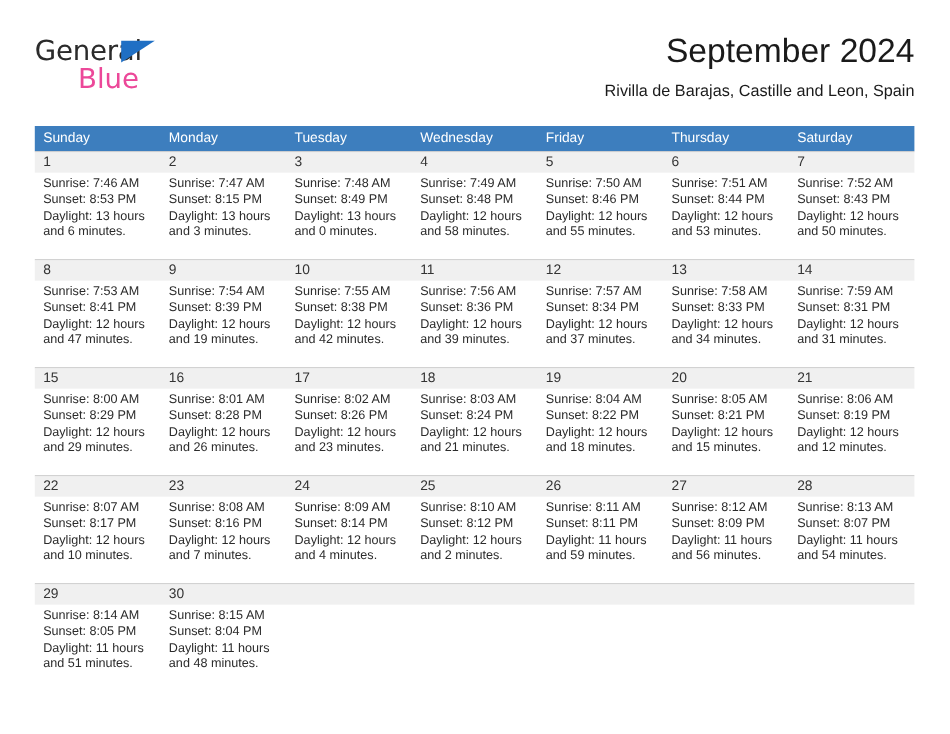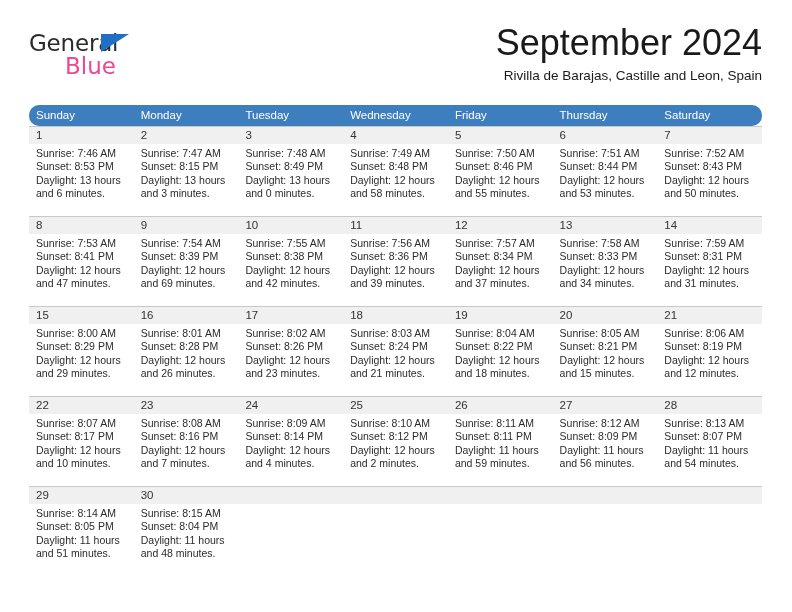--- a/index.html
+++ b/index.html
@@ -67,21 +67,21 @@
     line-height: 26px;
   }
 
   .title-block {
     position: absolute;
     right: 0;
     top: 0;
     text-align: right;
   }
   .cal-title {
-    font-size: 36px;
+    font-size: 28px;
     font-weight: 400;
     color: #1a1a1a;
     line-height: 34px;
     white-space: nowrap;
   }
   .cal-subtitle {
     margin-top: 7px;
     font-size: 13.5px;
     font-weight: 400;
     color: #1a1a1a;
@@ -94,21 +94,20 @@
   .calendar {
     position: absolute;
     left: 29px;
     top: 105px;
     width: 733px;
   }
   .cal-head {
     display: flex;
     background: #3d7ebe;
     height: 21px;
-    border-radius: 10px;
   }
   .cal-head .hcell {
     flex: 1 1 0;
     color: #ffffff;
     font-size: 11.5px;
     line-height: 21px;
     padding-left: 7px;
     box-sizing: border-box;
     overflow: hidden;
     white-space: nowrap;
@@ -254,21 +253,21 @@
         <div class="bcell">
           <div>Sunrise: 7:53 AM</div>
           <div>Sunset: 8:41 PM</div>
           <div>Daylight: 12 hours</div>
           <div>and 47 minutes.</div>
         </div>
         <div class="bcell">
           <div>Sunrise: 7:54 AM</div>
           <div>Sunset: 8:39 PM</div>
           <div>Daylight: 12 hours</div>
-          <div>and 69 minutes.</div>
+          <div>and 19 minutes.</div>
         </div>
         <div class="bcell">
           <div>Sunrise: 7:55 AM</div>
           <div>Sunset: 8:38 PM</div>
           <div>Daylight: 12 hours</div>
           <div>and 42 minutes.</div>
         </div>
         <div class="bcell">
           <div>Sunrise: 7:56 AM</div>
           <div>Sunset: 8:36 PM</div>

